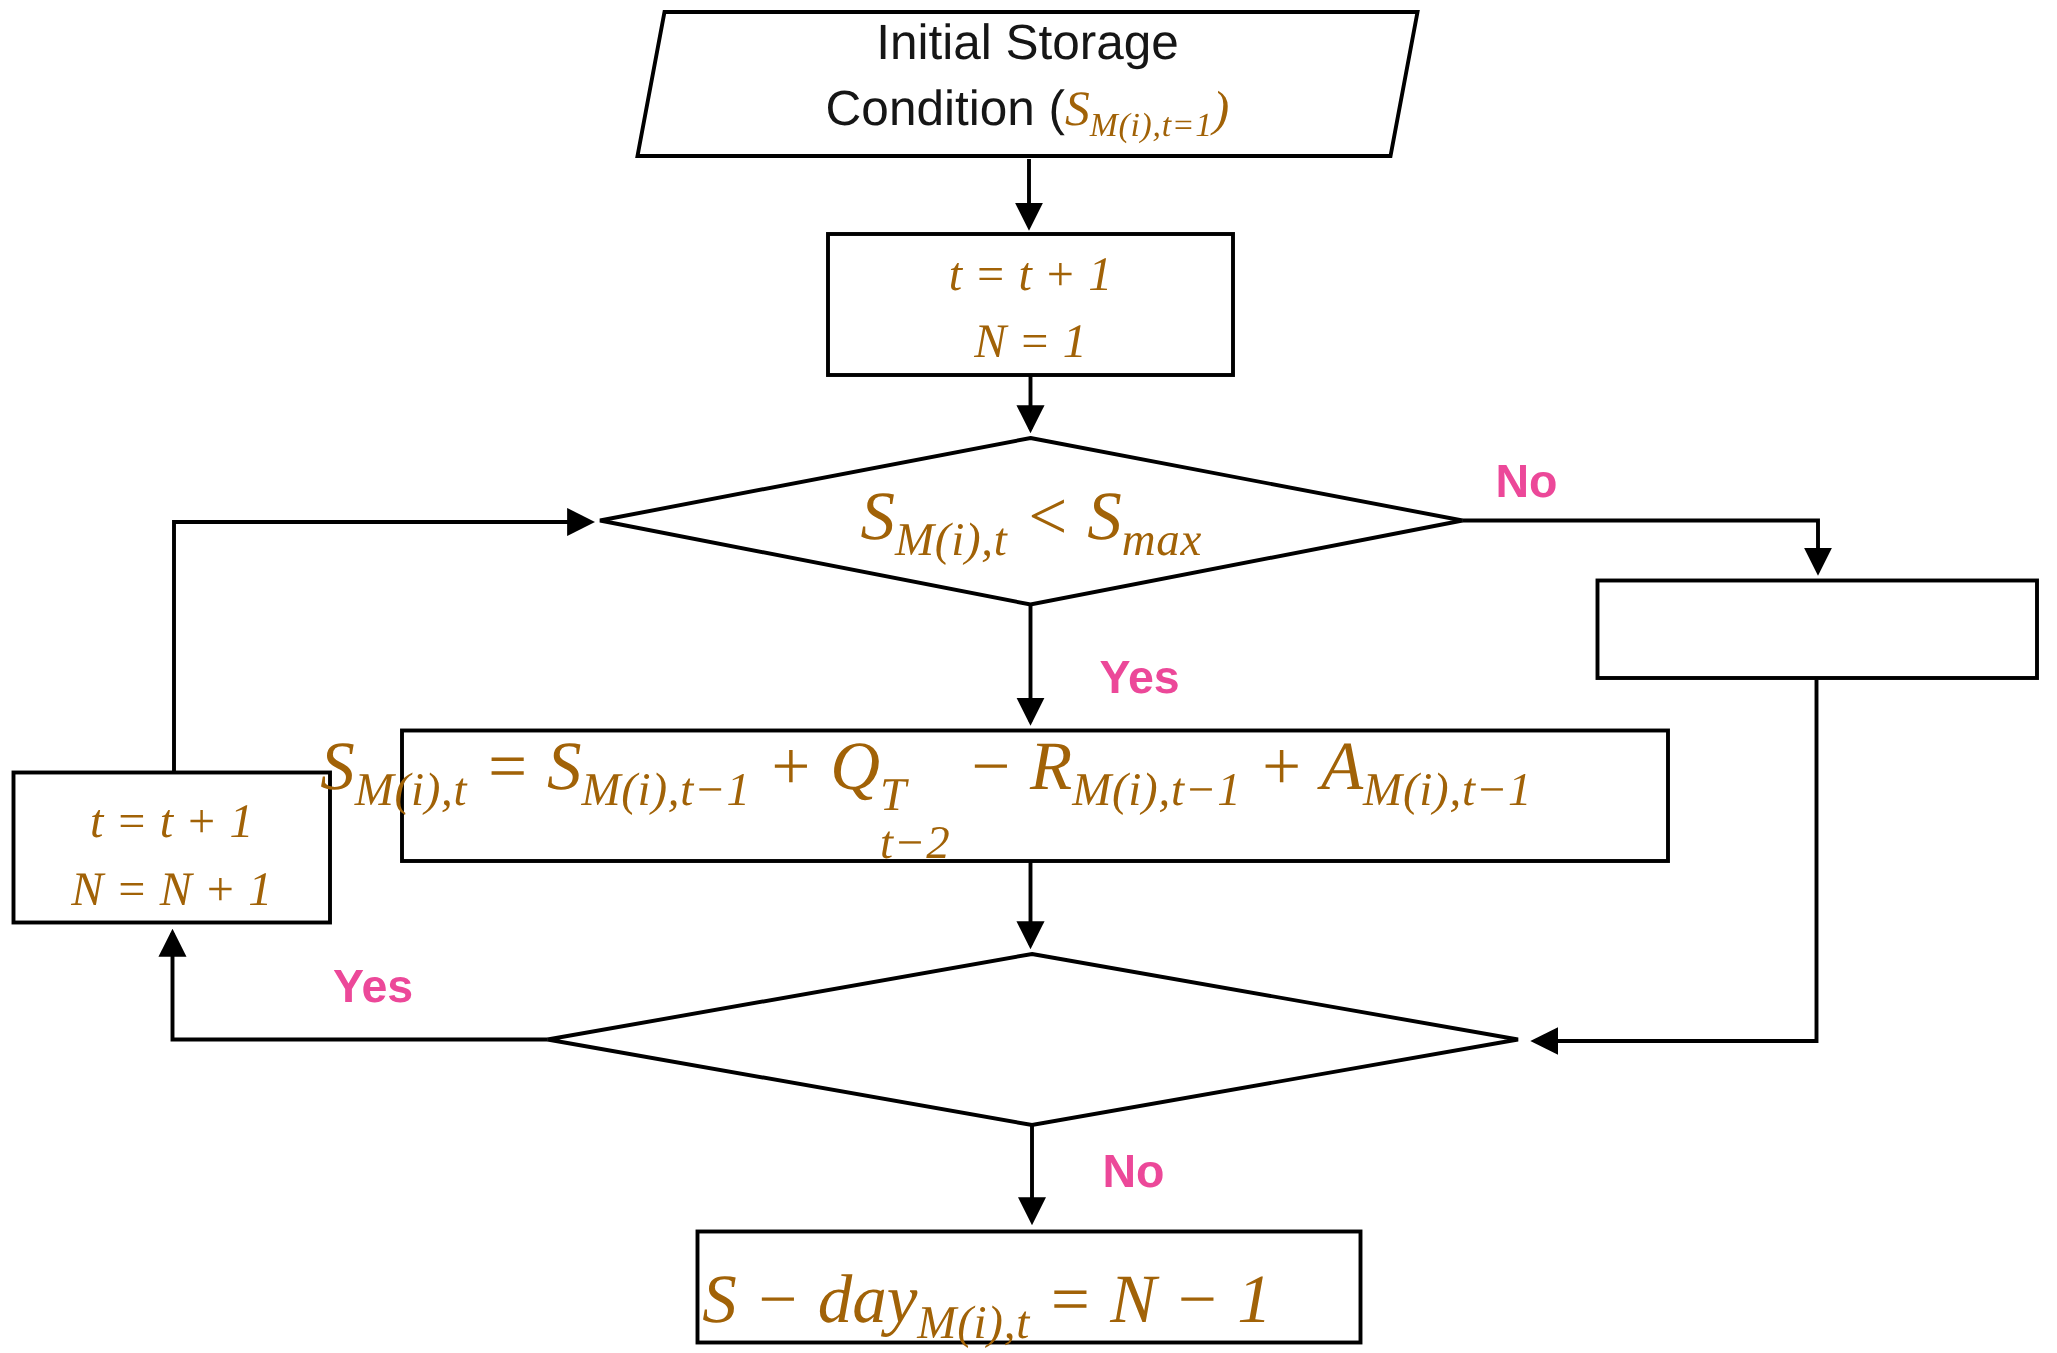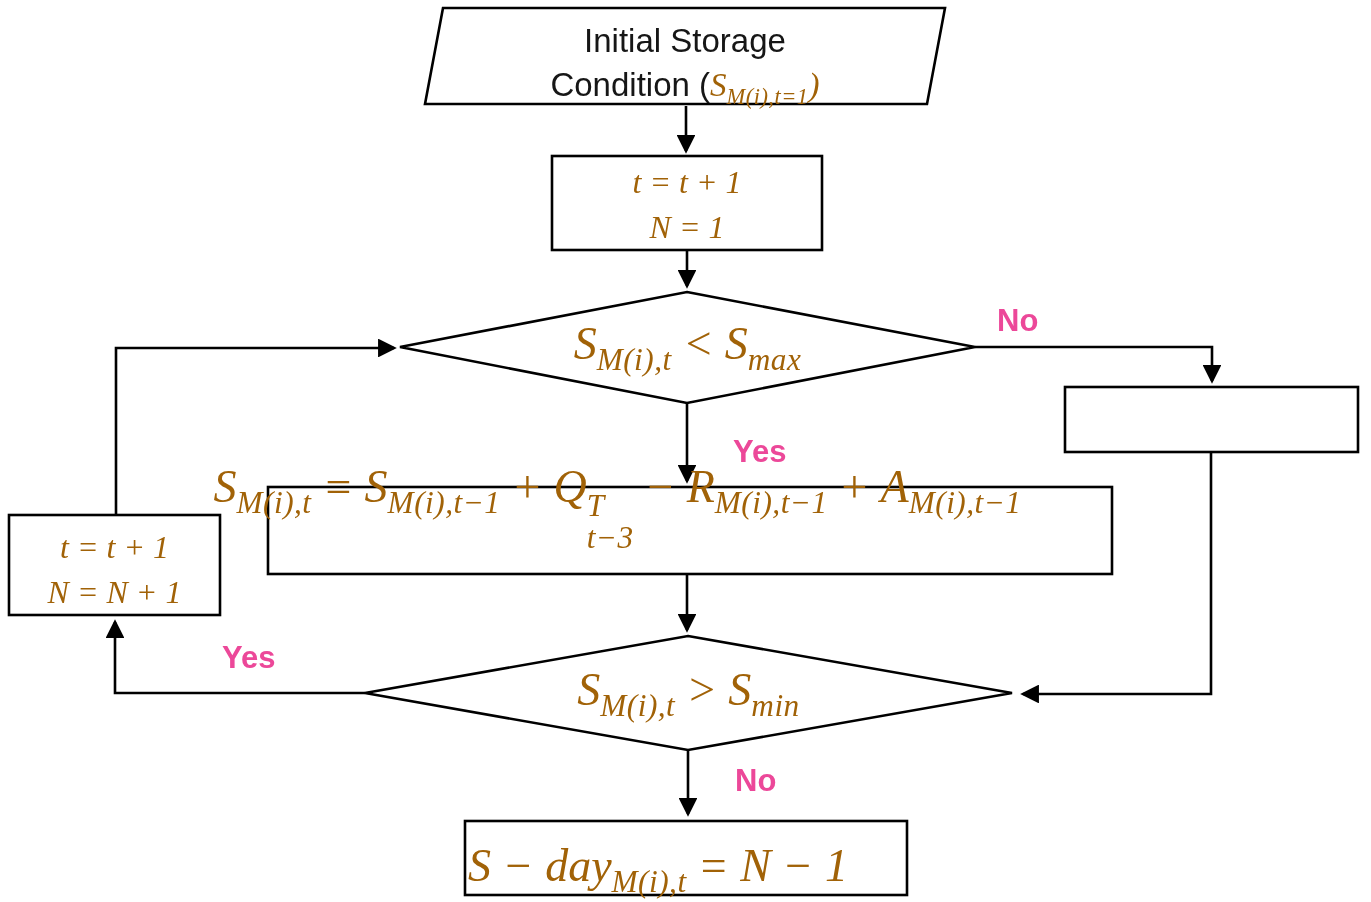--- a/index.html
+++ b/index.html
@@ -73,56 +73,53 @@
     <path class="shape" d="M443,8 L945,8 L927,104 L425,104 Z"></path>
     <rect class="shape" x="552" y="156" width="270" height="94"></rect>
     <path class="shape" d="M687,292 L975,347 L687,403 L400,347 Z"></path>
     <rect class="shape" x="1065" y="387" width="293" height="65"></rect>
     <rect class="shape" x="268" y="487" width="844" height="87"></rect>
     <rect class="shape" x="9" y="515" width="211" height="100"></rect>
     <path class="shape" d="M688,636 L1012,693 L688,750 L365,693 Z"></path>
     <rect class="shape" x="465" y="821" width="442" height="74"></rect>
   </svg>
 
-  <div class="txt sans" style="left:425px; top:21px; width:520px; height:96px;">
+  <div class="txt sans" style="left:425px; top:8px; width:520px; height:96px;">
     <div>
       <div>Initial Storage</div>
       <div><span>Condition (</span><span class="math"><span>S</span><span class="sb">M(i),t=1</span><span>)</span></span></div>
     </div>
   </div>
 
   <div class="txt math md" style="left:552px; top:156px; width:270px; height:94px;">
     <div>
       <div>t = t + 1</div>
       <div>N = 1</div>
     </div>
   </div>
 
   <div class="txt math lg" style="left:400px; top:292px; width:575px; height:111px;">
     <span><span>S</span><span class="sb">M(i),t</span><span class="op">&lt;</span><span>S</span><span class="sb">max</span></span>
   </div>
 
 
-  <div class="txt math lg" style="left:268px; top:463px; width:699px; height:87px;">
+  <div class="txt math lg" style="left:268px; top:487px; width:699px; height:87px;">
     <span><span>S</span><span class="sb">M(i),t</span><span class="op">=</span><span>S</span><span class="sb">M(i),t−1</span><span class="op">+</span><span>Q</span><span class="stk">
           <span>T</span>
-          <span>t−3</span>
+          <span>t−2</span>
         </span><span class="op">−</span><span>R</span><span class="sb">M(i),t−1</span><span class="op">+</span><span>A</span><span class="sb">M(i),t−1</span></span>
   </div>
 
   <div class="txt math md" style="left:9px; top:515px; width:211px; height:100px;">
     <div>
       <div>t = t + 1</div>
       <div>N = N + 1</div>
     </div>
   </div>
 
-  <div class="txt math lg" style="left:365px; top:636px; width:647px; height:114px;">
-    <span><span>S</span><span class="sb">M(i),t</span><span class="op">&gt;</span><span>S</span><span class="sb">min</span></span>
-  </div>
 
   <div class="txt math lg" style="left:465px; top:832px; width:386px; height:74px;">
     <span><span>S − day</span><span class="sb">M(i),t</span><span class="op2">= N − 1</span></span>
   </div>
 
   <div class="lbl" style="left:997px; top:303px;">No</div>
   <div class="lbl" style="left:733px; top:434px;">Yes</div>
   <div class="lbl" style="left:222px; top:640px;">Yes</div>
   <div class="lbl" style="left:735px; top:763px;">No</div>
 

